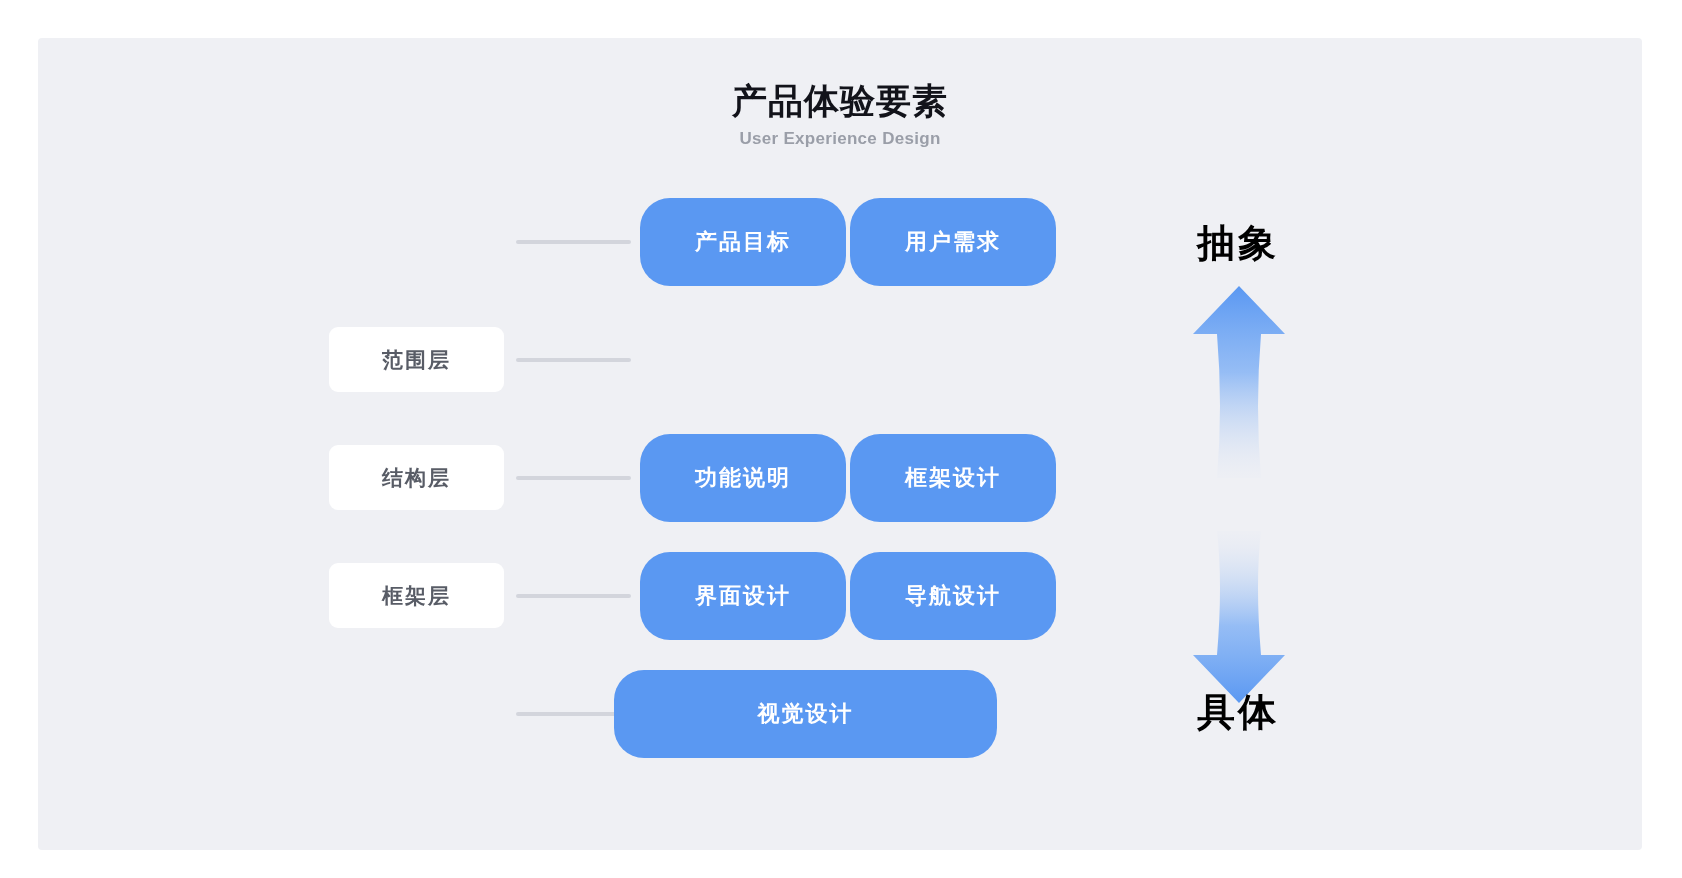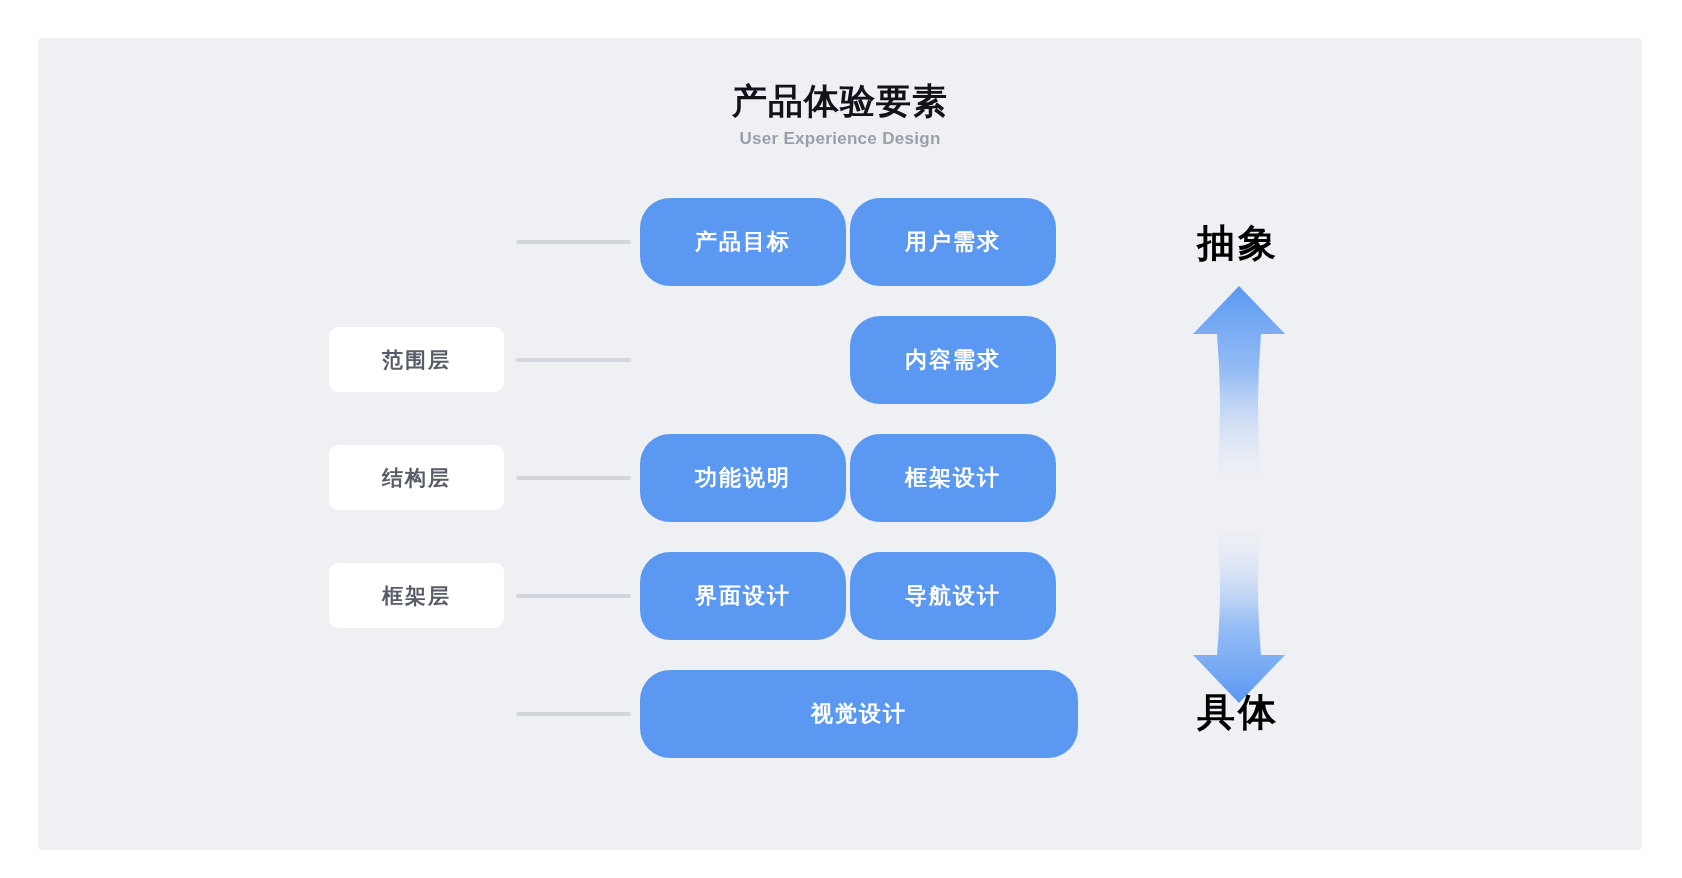--- a/index.html
+++ b/index.html
@@ -98,21 +98,21 @@
     display: flex;
     align-items: center;
     justify-content: center;
     font-size: 22px;
     font-weight: bold;
     color: #ffffff;
     letter-spacing: 2px;
   }
   .box.col1 { left: 602px;  width: 206px; }
   .box.col2 { left: 812px;  width: 206px; text-align: right; }
-  .box.wide { left: 602px;  width: 438px; }
+  .box.wide { left: 576px;  width: 383px; }
 
   
   #axis {
     position: absolute;
     left: 1100px;
     top: 160px;
     width: 200px;
     height: 580px;
   }
   .axis-label {
@@ -151,21 +151,20 @@
 
     <div class="row">
       <div class="connector"></div>
       <div class="box col1">产品目标</div>
       <div class="box col2">用户需求</div>
     </div>
 
     <div class="row">
       <div class="layer-label">范围层</div>
       <div class="connector"></div>
-      <div class="box col2">内容需求</div>
     </div>
 
     <div class="row">
       <div class="layer-label">结构层</div>
       <div class="connector"></div>
       <div class="box col1">功能说明</div>
       <div class="box col2">框架设计</div>
     </div>
 
     <div class="row">

